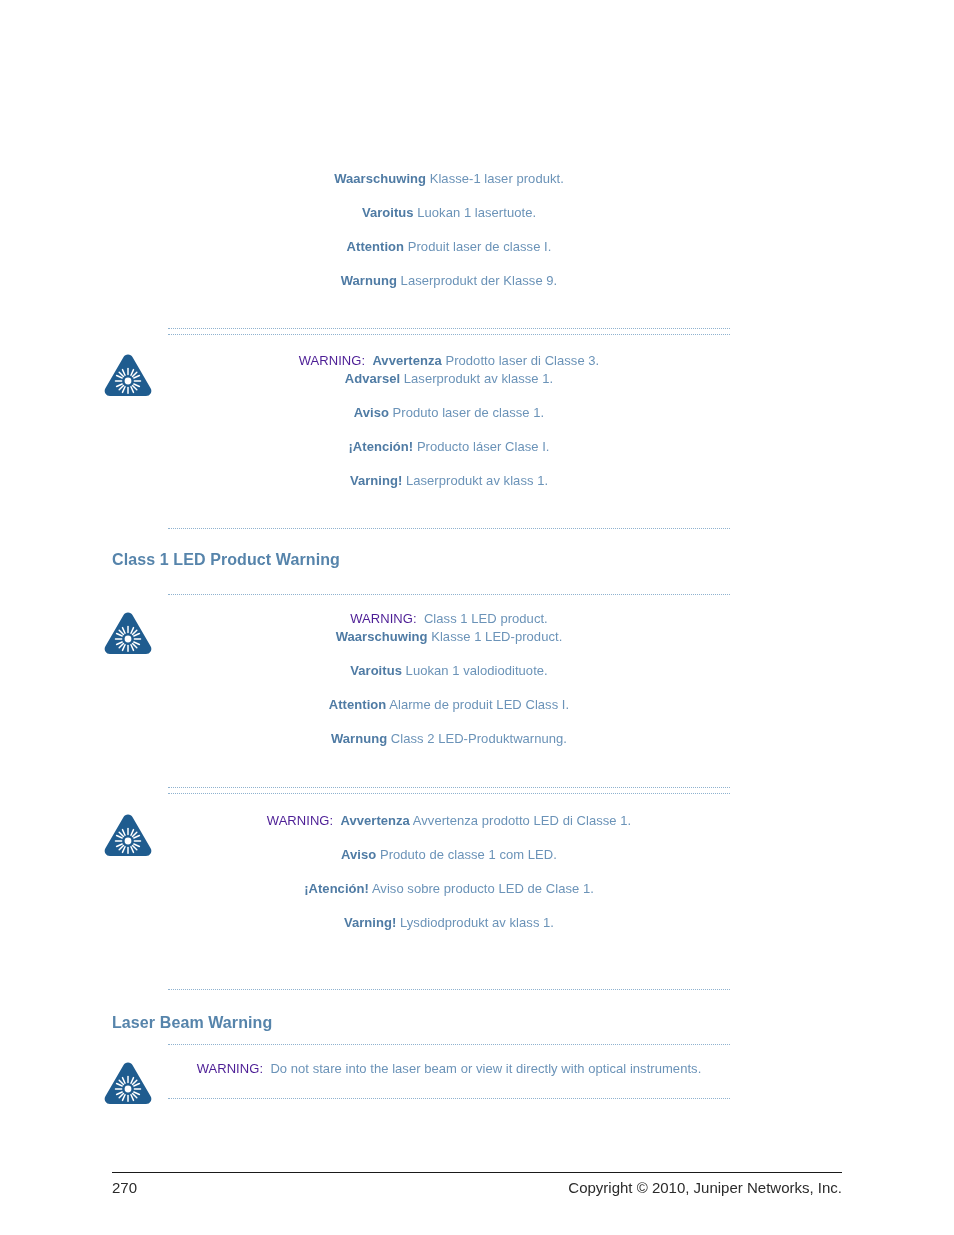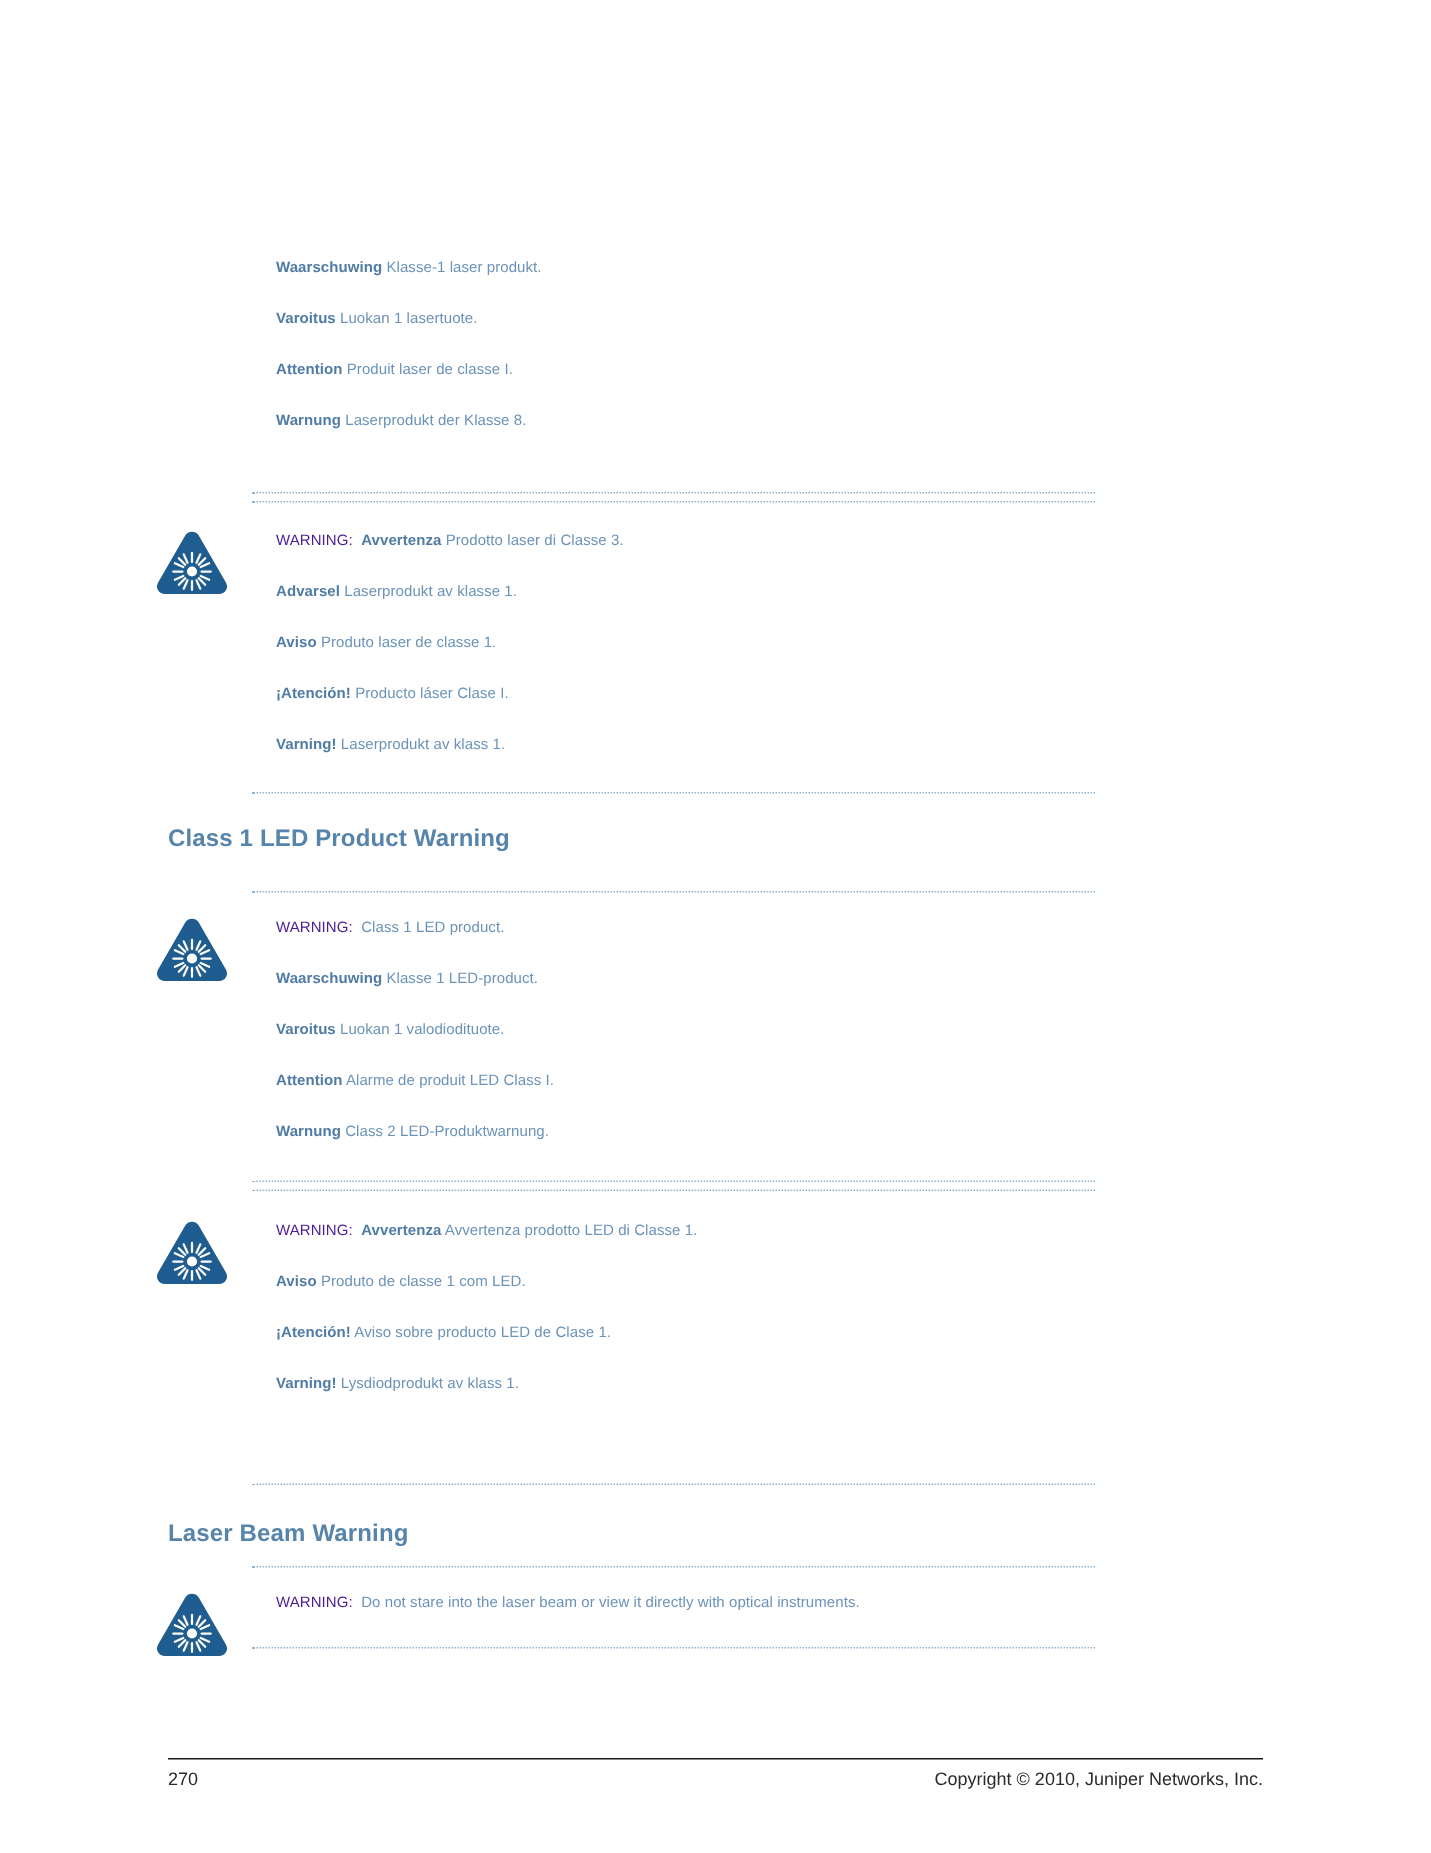--- a/index.html
+++ b/index.html
@@ -80,25 +80,26 @@
     left: 102px;
     width: 52px;
     height: 46px;
   }
   .warn-body {
     position: absolute;
     left: 168px;
     width: 562px;
   }
   .warn-line {
-    font-size: 10px;
+    font-size: 13px;
     line-height: 18px;
     color: #6b93b8;
     letter-spacing: .05px;
-    margin: 16px;
+    margin: 0;
+    text-align: center;
   }
   .warn-line + .warn-line.spaced {
     margin-top: 16px;
   }
   .warn-line.tight {
     margin-top: 0;
   }
   .lbl {
     color: #4c1d95;
   }
@@ -116,38 +117,38 @@
   }
   .page-footer-rule {
     border-top: 1.6px solid #1a1a1a;
     width: 730px;
   }
   .page-footer-row {
     margin-top: 6px;
     display: flex;
     justify-content: space-between;
     align-items: baseline;
-    font-size: 12px;
+    font-size: 15px;
     color: #2b2b2b;
   }
   .page-number { white-space: nowrap; }
   .copyright { white-space: nowrap; }
 </style>
 </head>
 <body>
 
 <div class="page">
 
 
   <div class="warn-block" id="b0" style="top:170px;">
     <div class="warn-body">
         <p class="warn-line tight"><span class="term">Waarschuwing</span><span> Klasse-1 laser produkt.</span></p>
         <p class="warn-line spaced"><span class="term">Varoitus</span><span> Luokan 1 lasertuote.</span></p>
         <p class="warn-line spaced"><span class="term">Attention</span><span> Produit laser de classe I.</span></p>
-        <p class="warn-line spaced"><span class="term">Warnung</span><span> Laserprodukt der Klasse 8.</span></p>
+        <p class="warn-line spaced"><span class="term">Warnung</span><span> Laserprodukt der Klasse 9.</span></p>
       </div>
   </div>
 
   <div class="warn-rule" style="top:328px;"></div>
   <div class="warn-rule" style="top:334px;"></div>
 
   <div class="warn-block" id="b1" style="top:352px;">
     <div class="warn-icon">
       <svg viewBox="0 0 52 46" width="52" height="46" aria-hidden="true">
         <path d="M26 2.5 C28 2.5 29.6 3.5 30.6 5.2 L48.6 36.3 C49.6 38 49.6 39.9 48.6 41.5 C47.6 43.2 46 44 44 44 L8 44 C6 44 4.4 43.2 3.4 41.5 C2.4 39.9 2.4 38 3.4 36.3 L21.4 5.2 C22.4 3.5 24 2.5 26 2.5 Z" fill="#1f5c8f"></path>

